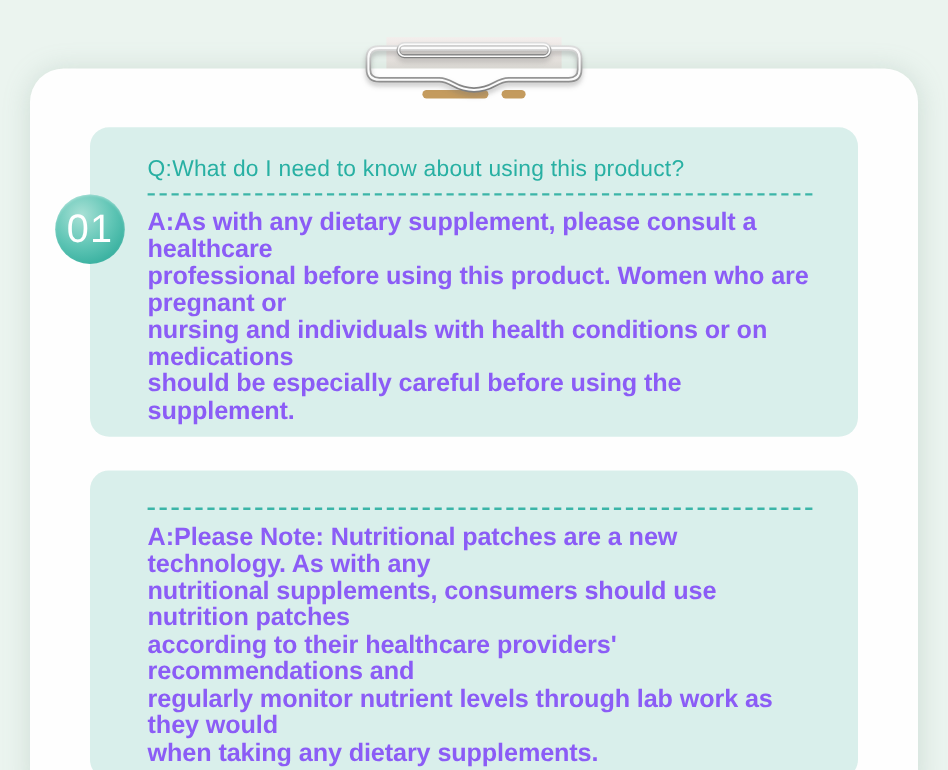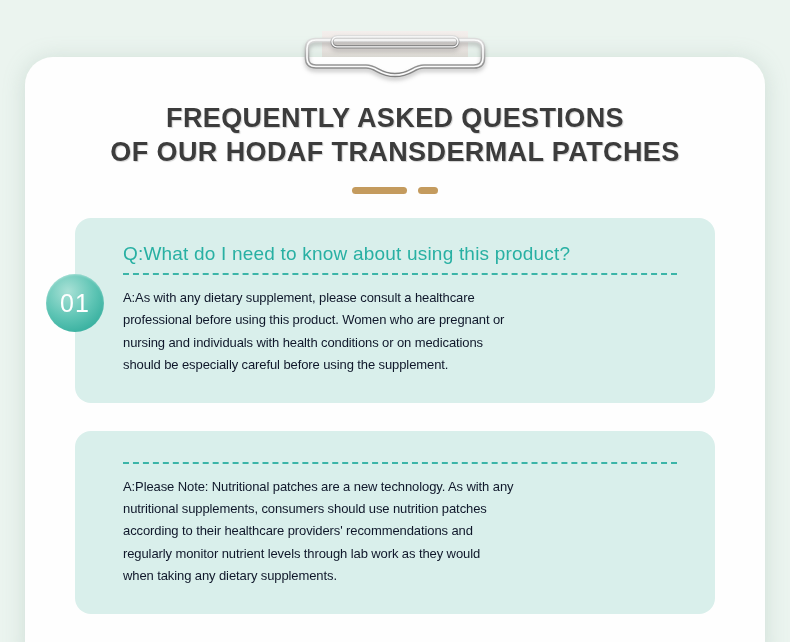--- a/index.html
+++ b/index.html
@@ -31,39 +31,39 @@
   .title-divider{
     display:flex;justify-content:center;align-items:center;
     gap:11px;margin-top:18px;
   }
   .gold-dash-long{width:55px;height:7px;border-radius:4px;background:#c49b5e;}
   .gold-dash-short{width:20px;height:7px;border-radius:4px;background:#c49b5e;}
   .faq-list{margin-top:24px;}
   .faq-item{position:relative;margin:0 50px 28px;}
   .faq-box{
     background:#d9efeb;border-radius:16px;
-    padding:24px 32px 26px 48px;min-height:60px;
+    padding:24px 32px 10px 48px;min-height:60px;
   }
   .number-badge{
     position:absolute;left:-29px;top:56px;width:58px;height:58px;
     border-radius:50%;z-index:4;
     background:radial-gradient(circle at 38% 30%, #a9e1d6 0%, #5fc5b5 48%, #1ea291 100%);
-    color:#ffffff;font-size:25px;letter-spacing:1px;
+    color:#ffffff;font-size:33px;letter-spacing:1px;
     display:flex;align-items:center;justify-content:center;
     box-shadow:inset 0 1px 2px rgba(255,255,255,.35);
   }
   .faq-question{
     font-size:19px;line-height:24px;color:#28b0a3;letter-spacing:.2px;
   }
   .dashed-divider{
     border-bottom:2px dashed #3cb5a8;margin-top:7px;width:99%;
   }
   .faq-answer{
-    margin-top:12px;font-size:13px;line-height:22.4px;color:#0f172a;
-    white-space:pre-line;max-width:580px;letter-spacing:-0.1px;
+    margin-top:12px;font-size:21px;line-height:22.4px;color:#8b5cf6;
+    white-space:pre-line;max-width:580px;letter-spacing:-0.1px;font-weight:bold;
   }
 </style>
 </head>
 <body>
 
 <div class="paper-strip"></div>
 
 <div class="clip-wrap">
   <svg width="184" height="44" viewBox="0 0 184 44">
     <defs>
@@ -75,21 +75,20 @@
     </defs>
     <path d="M13 5 H171 Q180 5 180 13.5 V23 Q180 31.5 171 31.5 H121 C110 31.5 108 40 92 40 C76 40 74 31.5 63 31.5 H13 Q4 31.5 4 23 V13.5 Q4 5 13 5 Z" fill="none" stroke="url(#metal)" stroke-width="4.6"></path>
     <path d="M13 5 H171 Q180 5 180 13.5 V23 Q180 31.5 171 31.5 H121 C110 31.5 108 40 92 40 C76 40 74 31.5 63 31.5 H13 Q4 31.5 4 23 V13.5 Q4 5 13 5 Z" fill="none" stroke="#fbfbfb" stroke-width="1.7"></path>
     <rect x="29" y="1.8" width="126" height="10" rx="5" fill="none" stroke="url(#metal)" stroke-width="3.4"></rect>
     <rect x="29" y="1.8" width="126" height="10" rx="5" fill="none" stroke="#fbfbfb" stroke-width="1.3"></rect>
   </svg>
 </div>
 
 <div class="faq-card">
 
-  <h1 class="page-title"><span>FREQUENTLY ASKED QUESTIONS</span><br><span>OF OUR HODAF TRANSDERMAL PATCHES</span></h1>
 
   <div class="title-divider">
     <span class="gold-dash-long"></span>
     <span class="gold-dash-short"></span>
   </div>
 
   <div class="faq-list">
 
     <div class="faq-item">
       <div class="number-badge">01</div>

